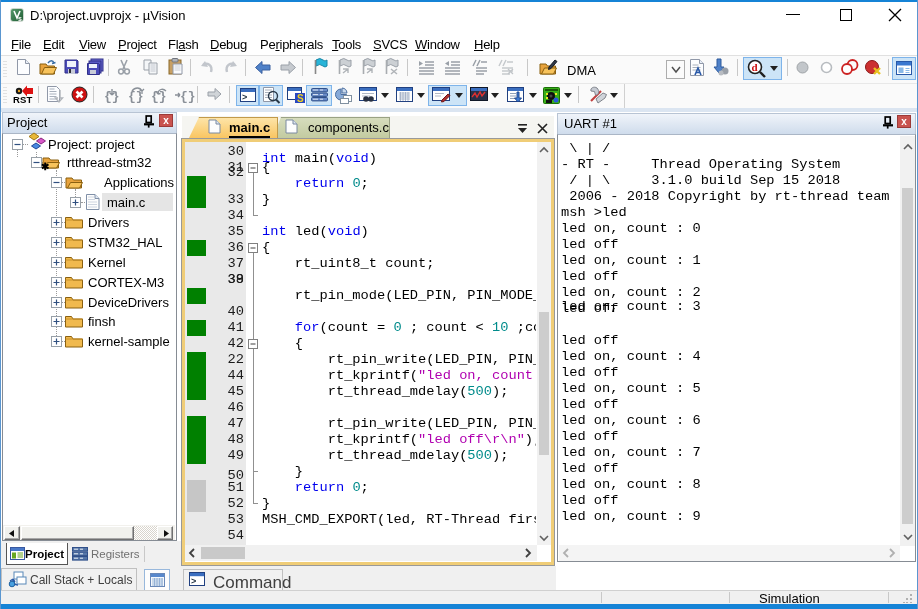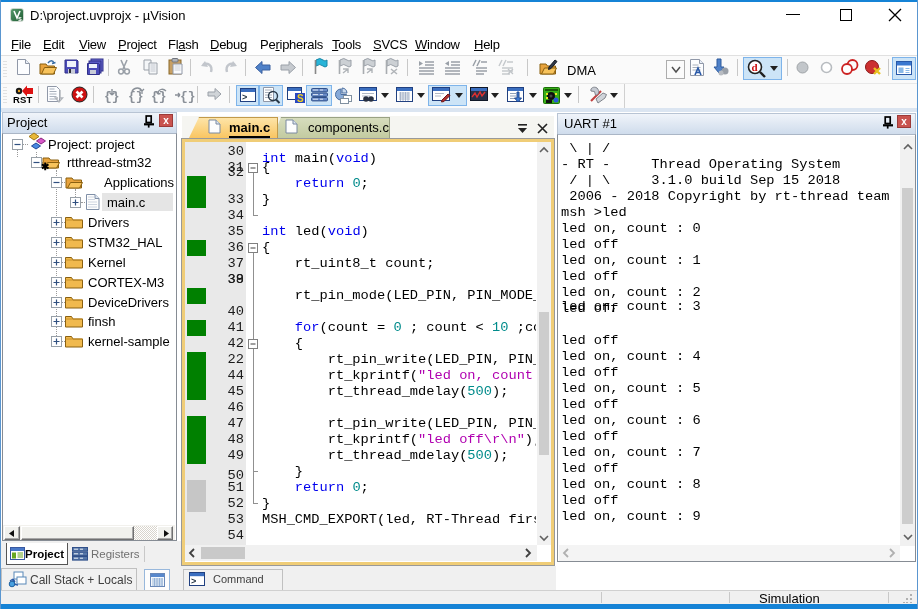--- a/index.html
+++ b/index.html
@@ -707,21 +707,21 @@
 <div class="ab" style="left:185px;top:545px;width:352px;height:16px;background:#f1f1f1"></div>
 <div class="ab" style="left:201px;top:547px;width:44px;height:12px;background:#c9c9c9"></div>
 <svg class="ab" style="left:188px;top:548px" width="8" height="10">
     <path d="M6 1 L2 5 L6 9" stroke="#404040" stroke-width="1.8" fill="none"></path>
   </svg>
 <svg class="ab" style="left:524px;top:548px" width="8" height="10">
     <path d="M2 1 L6 5 L2 9" stroke="#404040" stroke-width="1.8" fill="none"></path>
   </svg>
 
 <div class="ab" style="left:183px;top:569px;width:100px;height:22px;background:#f1f1f1;border:1px solid #c0c0c0"></div>
-<div class="ab" style="left:213px;top:573px;color:#404040;font-size:11px">Command</div>
+<div class="ab" style="left:213px;top:573px;color:#404040;font-size:17px">Command</div>
 <div id="commandicon">
 <svg class="ab" style="left:189px;top:572px" width="16" height="14">
       <rect x="0.5" y="0.5" width="15" height="13" fill="#fff" stroke="#204080"></rect>
       <rect x="1" y="1" width="14" height="3.2" fill="#3a6ec0"></rect>
       <text x="2" y="12" font-size="9" font-weight="bold" fill="#203040">&gt;</text>
     </svg>
 </div>
 
 <div class="ab hdr" style="left:557px;top:113px;width:359px;height:21px"></div>
 <div class="ab" style="left:564px;top:116px">UART #1</div>

